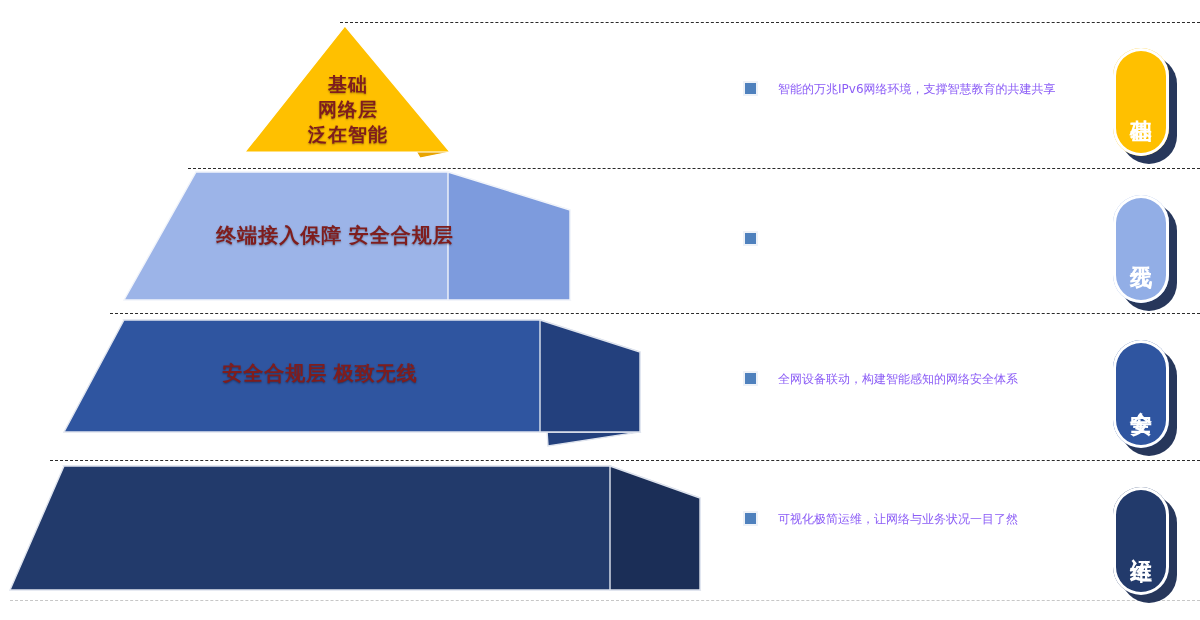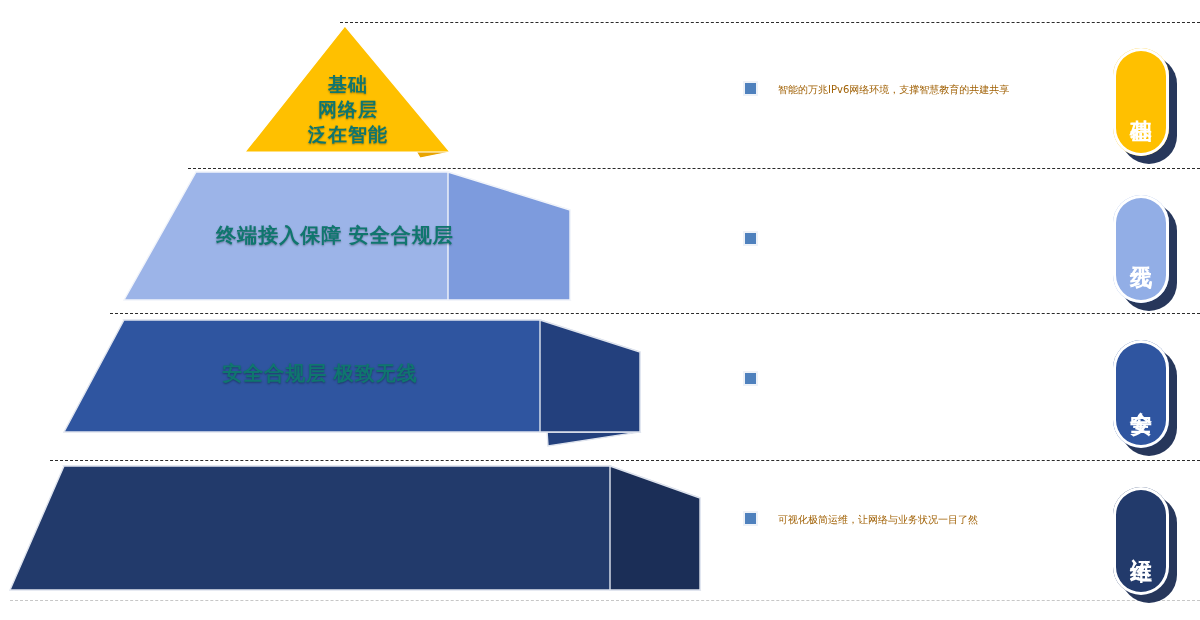--- a/index.html
+++ b/index.html
@@ -39,21 +39,21 @@
     left: 0;
     top: 0;
     width: 780px;
     height: 620px;
     z-index: 4;
   }
 
   .layer-label {
     position: absolute;
     z-index: 7;
-    color: #0f766e;
+    color: #7f1d1d;
     font-weight: bold;
     text-align: center;
     letter-spacing: 1px;
     text-shadow: 0 1px 2px rgba(0,0,0,0.35);
     pointer-events: none;
     white-space: pre-line;
   }
   .layer-label.l1 {
     left: 268px; top: 72px; width: 160px;
     font-size: 19px; line-height: 25px;
@@ -87,23 +87,23 @@
 
   .bullet-sq {
     flex: 0 0 auto;
     width: 11px;
     height: 11px;
     margin-top: 7px;
     background: #4F81BD;
     box-shadow: 0 0 0 2px #eef2f8;
   }
   .desc-text {
-    font-size: 10px;
+    font-size: 12px;
     line-height: 27px;
-    color: #a16207;
+    color: #8b5cf6;
     font-family: "DejaVu Sans", "Liberation Sans", sans-serif;
   }
 
   
   .pill-wrap {
     position: absolute;
     left: 1113px;
     width: 56px;
     height: 108px;
     z-index: 9;
@@ -199,20 +199,21 @@
 
   <div class="desc b1">
     <span class="bullet-sq" style="background: rgb(79, 129, 189);"></span>
     <span class="desc-text">智能的万兆IPv6网络环境，支撑智慧教育的共建共享</span>
   </div>
   <div class="desc b2">
     <span class="bullet-sq" style="background: rgb(79, 129, 189);"></span>
   </div>
   <div class="desc b3">
     <span class="bullet-sq" style="background: rgb(79, 129, 189);"></span>
+    <span class="desc-text">全网设备联动，构建智能感知的网络安全体系</span>
   </div>
   <div class="desc b4">
     <span class="bullet-sq" style="background: rgb(79, 129, 189);"></span>
     <span class="desc-text">可视化极简运维，让网络与业务状况一目了然</span>
   </div>
 
   <div class="pill-wrap p1">
     <div class="pill-shadow"></div>
     <div class="pill c1" style="background: rgb(255, 192, 0);">基础</div>
   </div>

